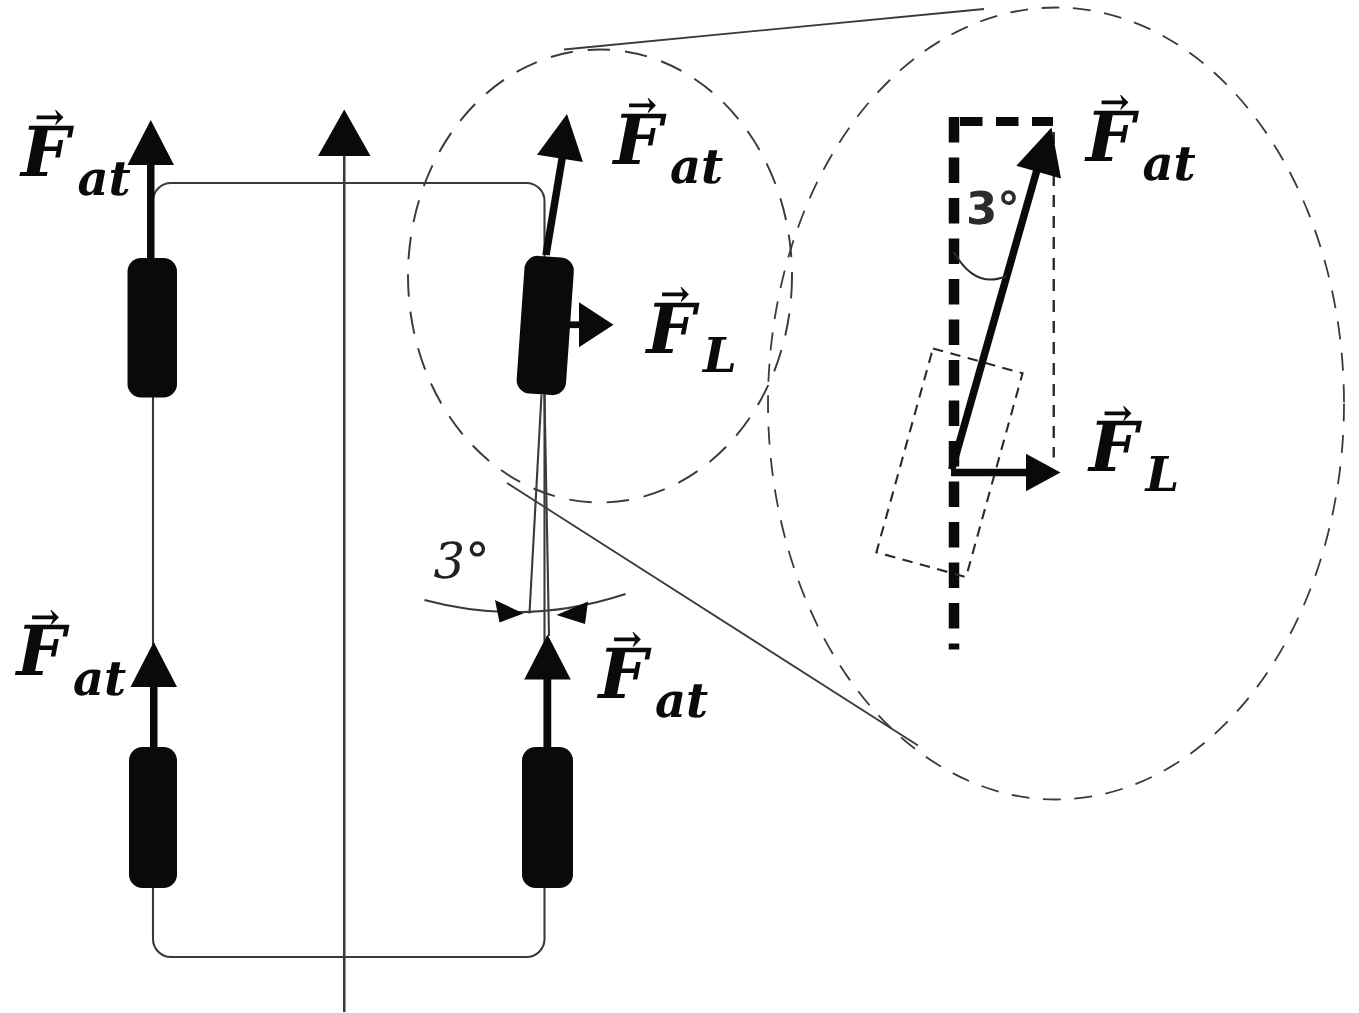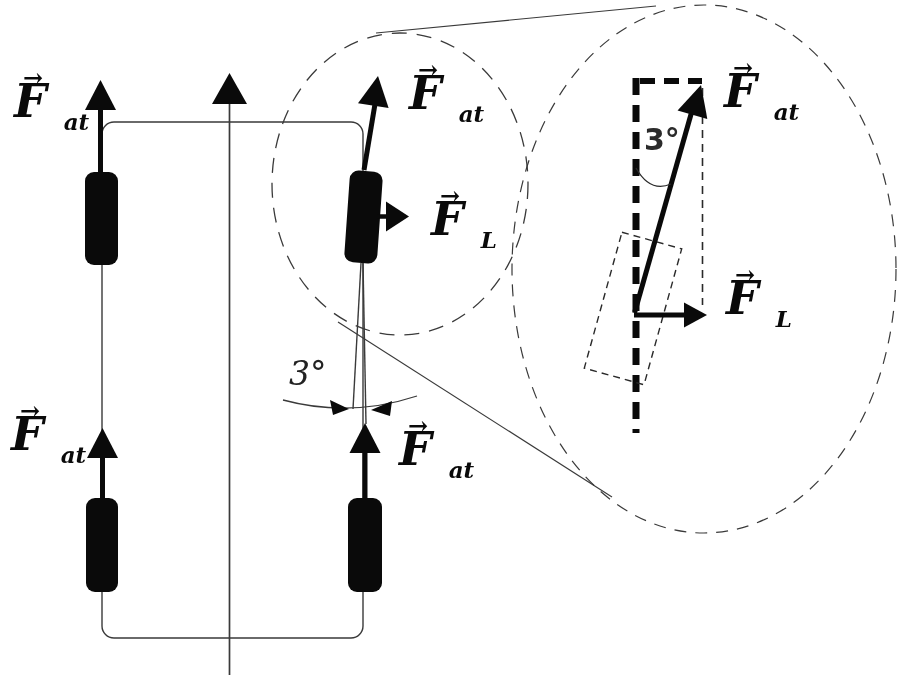--- a/index.html
+++ b/index.html
@@ -11,21 +11,21 @@
 
   .flabel {
     position:absolute; color:#0a0a0a; line-height:1; white-space:nowrap;
     font-family:"DejaVu Serif", serif; font-style:italic; font-weight:bold;
   }
   .flabel .vec {
     position:absolute; top:-12px; left:9px;
     font-size:24px; font-style:normal; letter-spacing:-2px;
   }
   .flabel .sym { font-size:46px; }
-  .flabel .sub { font-size:23px; position:relative; top:13px; left:17px;font-style:italic; }
+  .flabel .sub { font-size:32px; position:relative; top:13px; left:5px;font-style:italic; }
 
   .angle-label {
     position:absolute; color:#222; line-height:1; white-space:nowrap;
   }
   .angle-main {
     left:289px; top:357px; font-size:33px;
     font-family:"DejaVu Serif", serif; font-style:italic;
   }
   .angle-zoom {
     left:644px; top:125px; font-size:30px;

